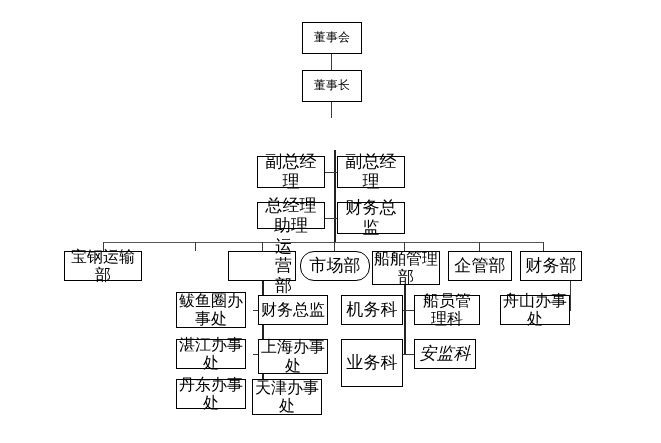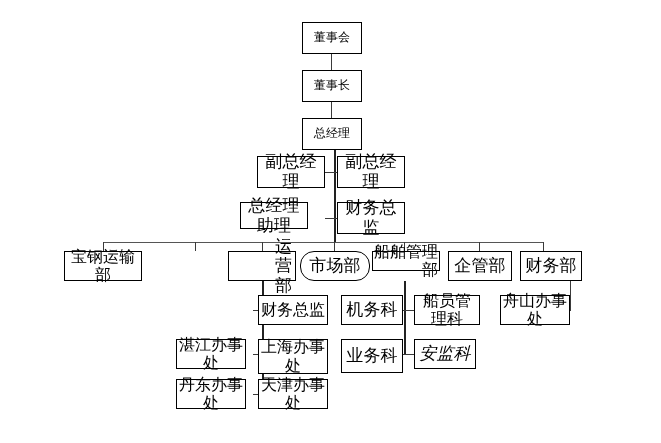--- a/index.html
+++ b/index.html
@@ -87,43 +87,43 @@
   <div class="conn h" style="left:396px; top:354px; width:9px;"></div>
   <div class="conn h" style="left:405px; top:354px; width:9px;"></div>
 
   <div class="conn v" style="left:570px; top:281px; height:30px;"></div>
   <div class="conn h" style="left:541px; top:310px; width:30px;"></div>
 
   <div class="node" style="left:302px; top:22px; width:60px; height:32px;">董事会</div>
 
   <div class="node" style="left:302px; top:70px; width:60px; height:32px;">董事长</div>
 
-  <div class="node" style="left:302px; top:118px; width:60px; height:32px;">总经理</div>
 
   <div class="node small" style="left:257px; top:156px; width:68px; height:32px;">副总经理</div>
   <div class="node small" style="left:337px; top:156px; width:68px; height:32px;">副总经理</div>
 
-  <div class="node small" style="left:240px; top:202px; width:68px; height:27px;">总经理助理</div>
+  <div class="node small" style="left:257px; top:202px; width:68px; height:27px;">总经理助理</div>
   <div class="node small" style="left:337px; top:202px; width:68px; height:32px;">财务总监</div>
 
   <div class="node tight" style="left:64px; top:251px; width:78px; height:30px;">宝钢运输部</div>
   <div class="node small" style="left:228px; top:251px; width:68px; height:30px;padding-left:44px;">运营部</div>
   <div class="node small" style="left:300px; top:251px; width:70px; height:30px;border-radius:14px;">市场部</div>
-  <div class="node tight" style="left:372px; top:251px; width:68px; height:20px;text-align:right;">船舶管理部</div>
+  <div class="node tight" style="left:372px; top:251px; width:68px; height:34px;">船舶管理部</div>
   <div class="node small" style="left:448px; top:251px; width:64px; height:30px;">企管部</div>
   <div class="node small" style="left:520px; top:251px; width:62px; height:30px;">财务部</div>
 
+  <div class="node tight" style="left:176px; top:292px; width:70px; height:36px;">鲅鱼圈办事处</div>
   <div class="node tight" style="left:258px; top:295px; width:70px; height:30px;">财务总监</div>
 
   <div class="node tight" style="left:176px; top:339px; width:70px; height:30px;">湛江办事处</div>
   <div class="node tight" style="left:258px; top:339px; width:70px; height:35px;">上海办事处</div>
 
   <div class="node tight" style="left:176px; top:379px; width:70px; height:30px;">丹东办事处</div>
-  <div class="node tight" style="left:258px; top:379px; width:70px; height:30px;">天津办事处</div>
+  <div class="node tight" style="left:252px; top:379px; width:70px; height:36px;">天津办事处</div>
 
   <div class="node small" style="left:341px; top:295px; width:62px; height:30px;">机务科</div>
   <div class="node tight" style="left:414px; top:295px; width:66px; height:30px;">船员管理科</div>
-  <div class="node small" style="left:341px; top:339px; width:62px; height:34px;">业务科</div>
+  <div class="node small" style="left:341px; top:339px; width:62px; height:48px;">业务科</div>
   <div class="node small" style="left:414px; top:339px; width:62px; height:30px;font-style:italic;">安监科</div>
 
   <div class="node tight" style="left:500px; top:295px; width:70px; height:30px;">舟山办事处</div>
 
 </div>
 
 </body></html>

